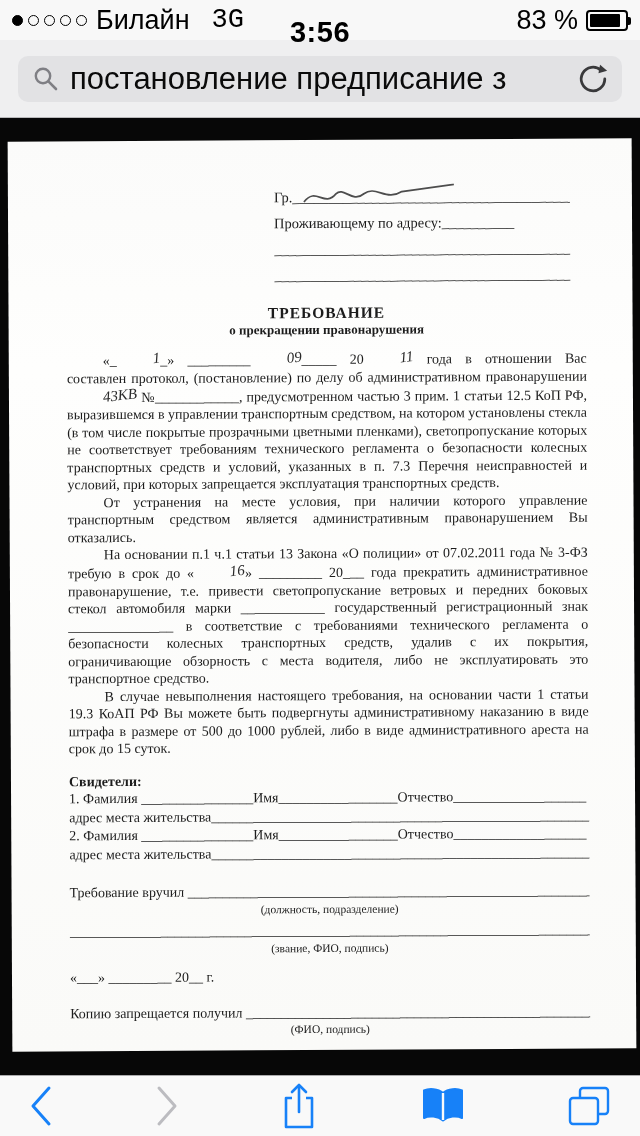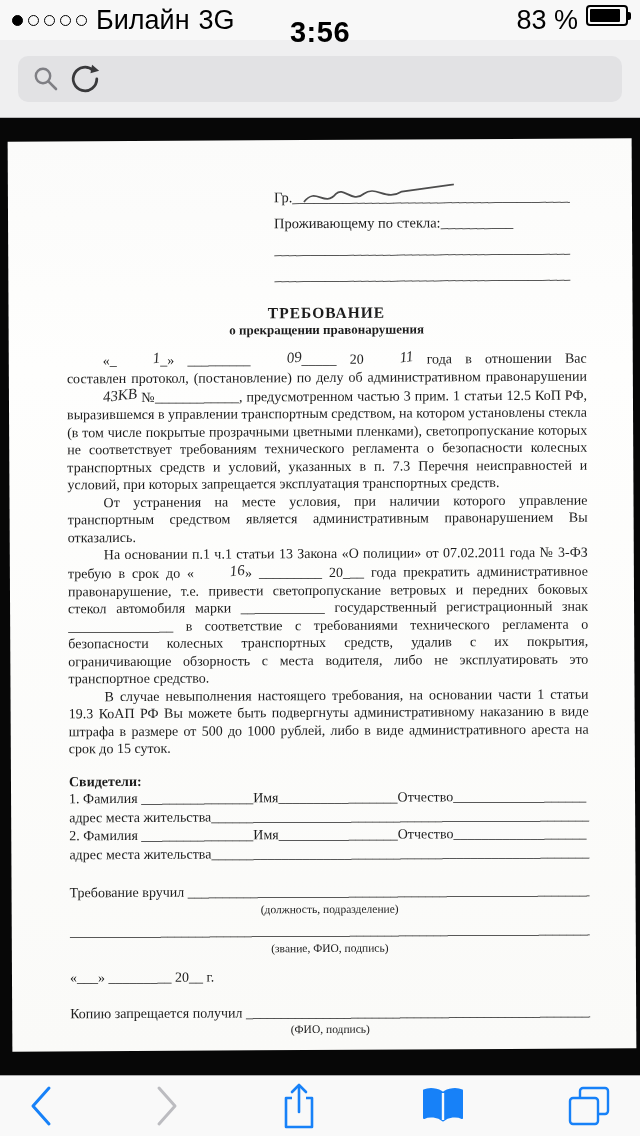--- a/index.html
+++ b/index.html
@@ -10,26 +10,26 @@
   
   .status-bar{
     position:relative;height:40px;background:#f8f8f8;
     display:flex;align-items:center;padding:0 12px;box-sizing:border-box;
     color:#000;
   }
   .signal{display:flex;align-items:center;gap:5px;margin-right:9px;}
   .dot{width:11px;height:11px;border-radius:50%;border:1.5px solid #000;box-sizing:border-box;}
   .dot.filled{background:#000;}
   .carrier{font-size:27px;}
-  .network{font-size:27px;margin-left:9px;}
+  .network{font-size:27px;margin-left:22px;font-family:Liberation Mono, monospace;}
   .time{
     position:absolute;left:50%;transform:translateX(-50%);
     font-size:29px;font-weight:bold;letter-spacing:.5px;margin-top:24px;
   }
-  .sb-right{margin-left:auto;display:flex;align-items:flex-start;gap:8px;}
+  .sb-right{margin-left:auto;display:flex;align-items:center;gap:8px;}
   .batt-pct{font-size:27px;}
   .battery{position:relative;width:42px;height:21px;border:2px solid #000;border-radius:4px;box-sizing:border-box;}
   .battery .fill{position:absolute;left:2px;top:2px;bottom:2px;width:80%;background:#000;border-radius:1px;}
   .battery .tip{position:absolute;right:-5px;top:5px;width:3px;height:8px;background:#000;border-radius:0 2px 2px 0;}
   
   .search-area{
     height:78px;background:#efeff0;border-bottom:1px solid #b9b9bb;box-sizing:border-box;
     display:flex;align-items:center;padding:0 18px;
   }
   .search-field{
@@ -102,39 +102,42 @@
       </span>
     </div>
   </header>
 
   <div class="search-area">
     <div class="search-field">
       <svg width="28" height="28" viewBox="0 0 28 28">
         <circle cx="11" cy="11" r="7.2" fill="none" stroke="#7f7f84" stroke-width="2.4"></circle>
         <line x1="16.4" y1="16.4" x2="24" y2="24" stroke="#7f7f84" stroke-width="2.6" stroke-linecap="round"></line>
       </svg>
+      <span class="query-wrap">
+        <span class="query">постановление предписание з</span>
+      </span>
       <svg width="30" height="30" viewBox="0 0 28 28">
         <path d="M25 14 A11 11 0 1 1 21.6 6" fill="none" stroke="#39393b" stroke-width="2.6" stroke-linecap="round"></path>
         <path d="M20.6 0.6 l6.6 5.8 -8.1 2.3 z" fill="#39393b"></path>
       </svg>
     </div>
   </div>
 
   <main class="viewer">
     <div class="paper">
 
       <div class="doc-head">
         <div class="dh-line">
           <span>Гр.</span><span>________________________________________</span>
           <svg class="scribble" width="170" height="28" viewBox="0 0 170 28">
             <path d="M2 20 C14 4 22 26 34 12 C42 4 50 22 62 12 C74 3 84 20 100 10 L152 3" fill="none" stroke="#2e2e2e" stroke-width="1.7" opacity="0.85"></path>
           </svg>
         </div>
         <div class="dh-line">
-          <span>Проживающему по стекла:</span><span>__________</span>
+          <span>Проживающему по адресу:</span><span>__________</span>
         </div>
         <div class="dh-line">____________________________________________________</div>
         <div class="dh-line">____________________________________________________</div>
       </div>
 
       <div class="title">ТРЕБОВАНИЕ</div>
       <div class="subtitle">о прекращении правонарушения</div>
 
       <p class="para">
         <span>«_</span><span class="hw">1</span><span>_» _________</span><span class="hw">09</span><span>_____ 20</span><span class="hw">11</span><span> года в отношении Вас составлен протокол, (постановление) по делу об административном правонарушении </span><span class="hw">43КВ</span><span> №____________, предусмотренном частью 3 прим. 1 статьи 12.5 КоП РФ, выразившемся в управлении транспортным средством,  на котором установлены стекла (в том числе покрытые прозрачными цветными пленками), светопропускание которых не соответствует требованиям технического регламента о безопасности колесных транспортных средств и условий, указанных  в  п. 7.3 Перечня неисправностей и условий, при   которых  запрещается  эксплуатация  транспортных средств.</span>

